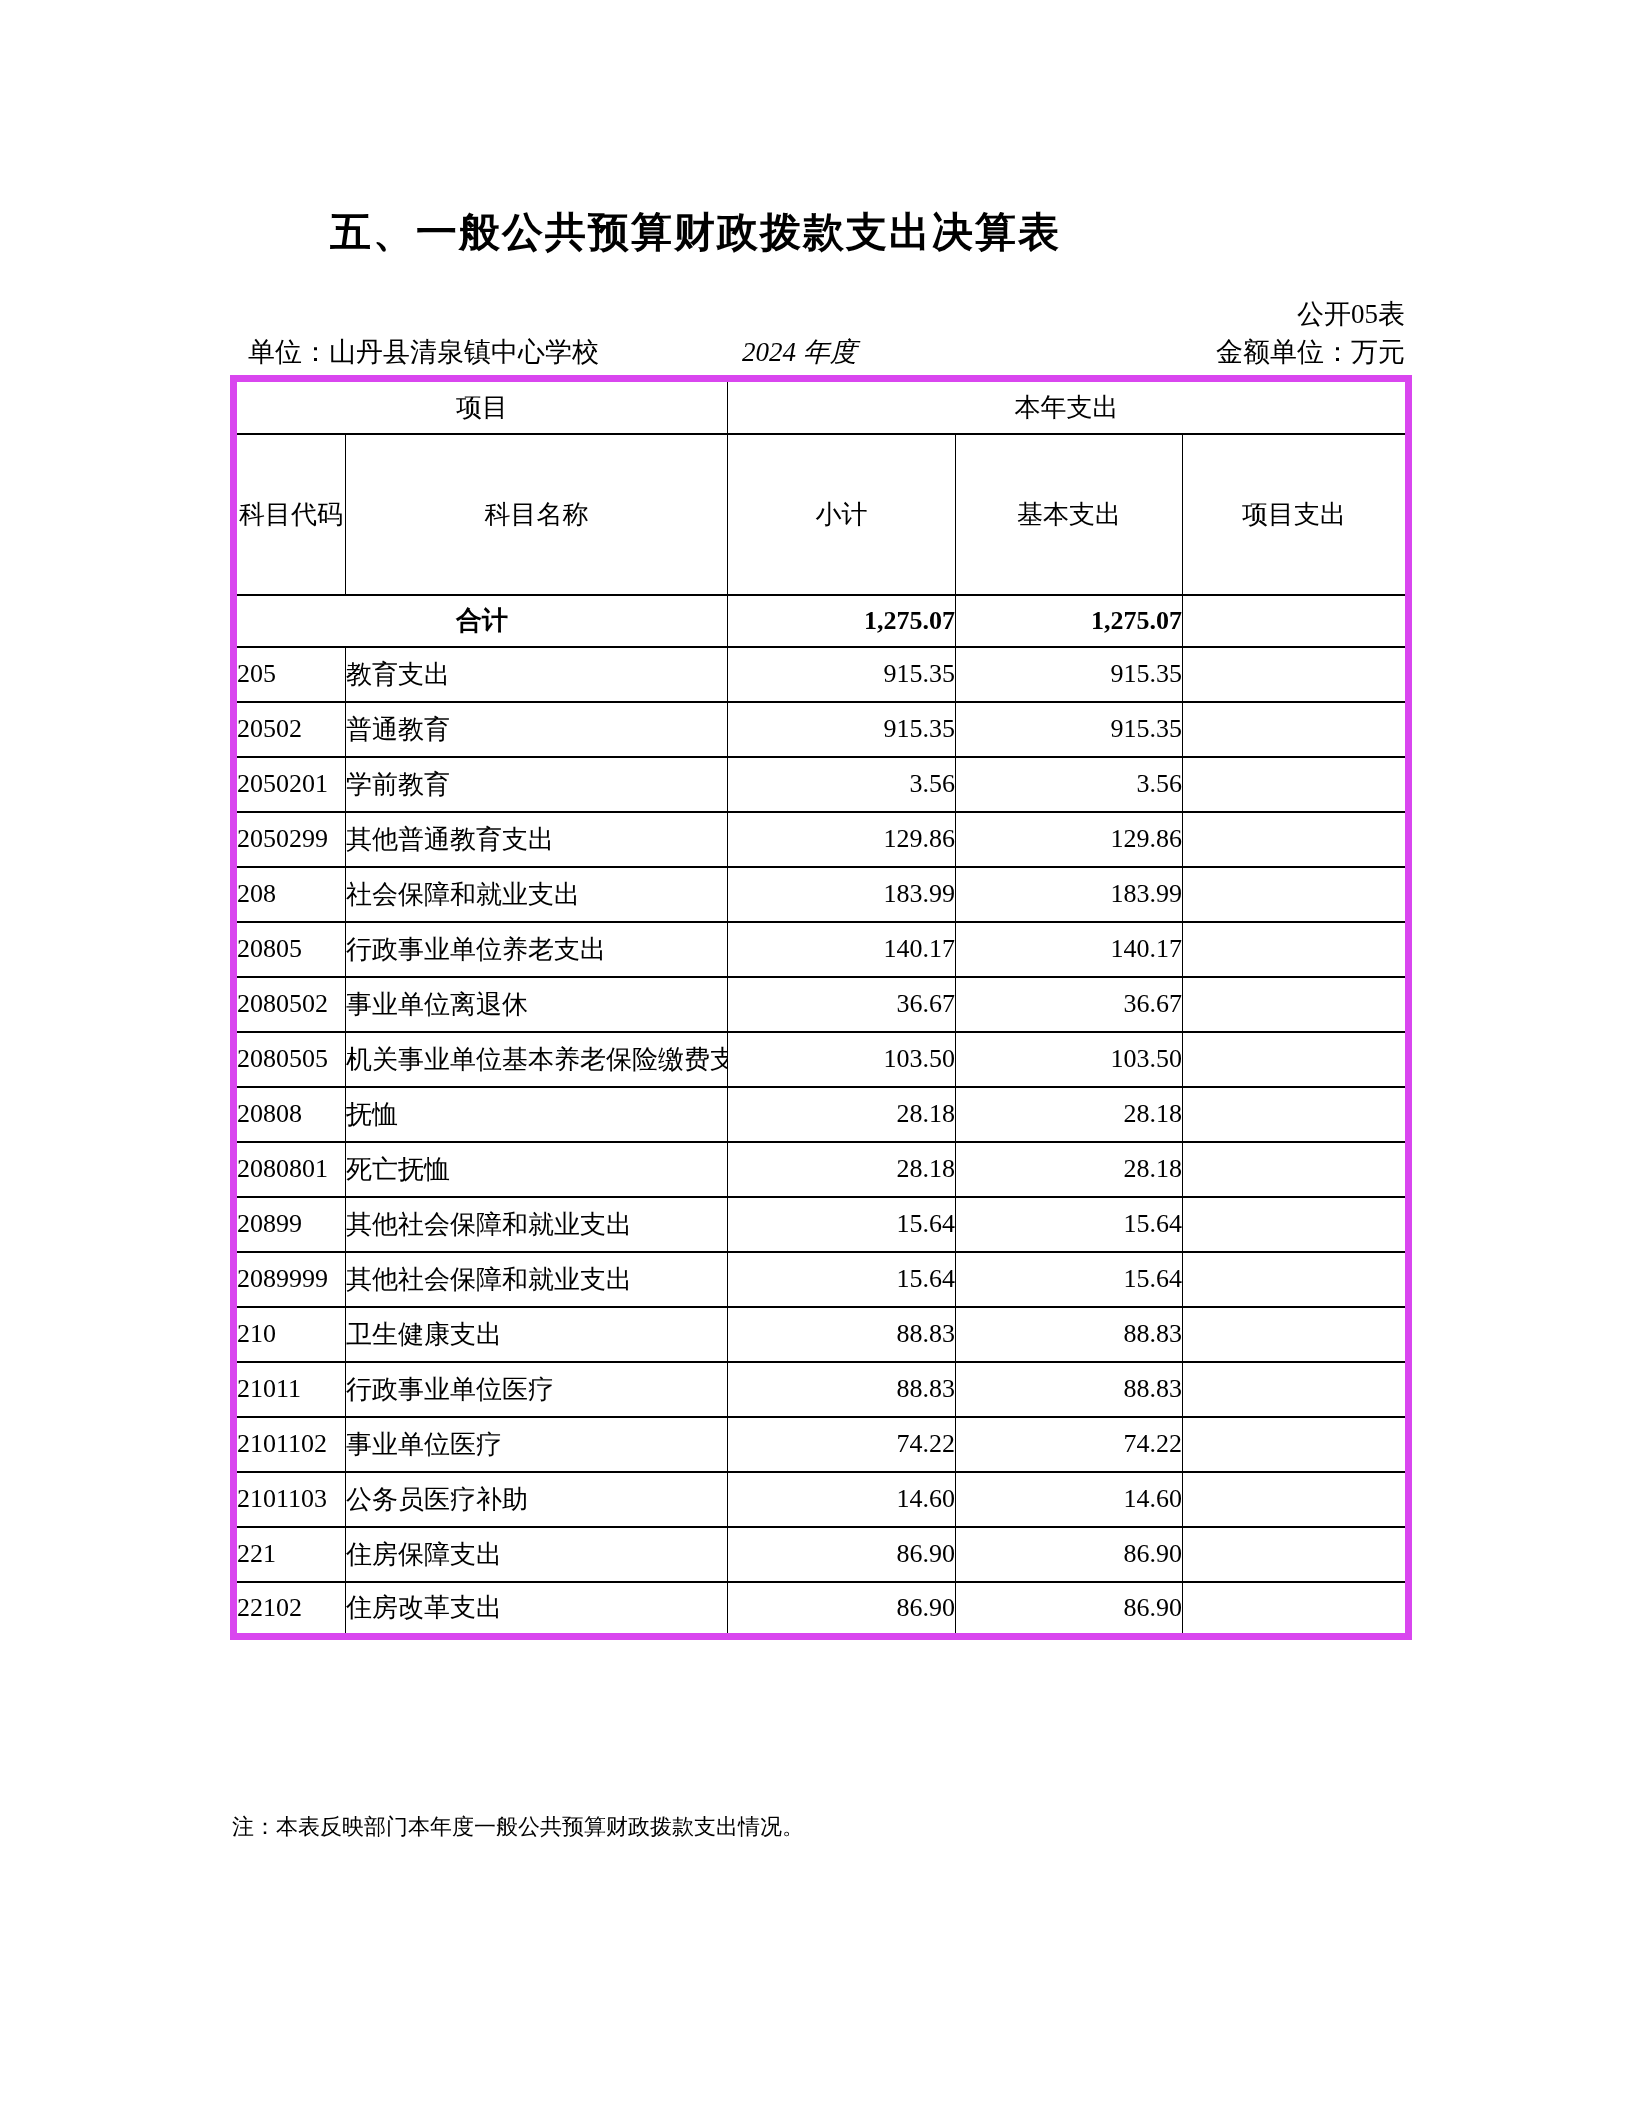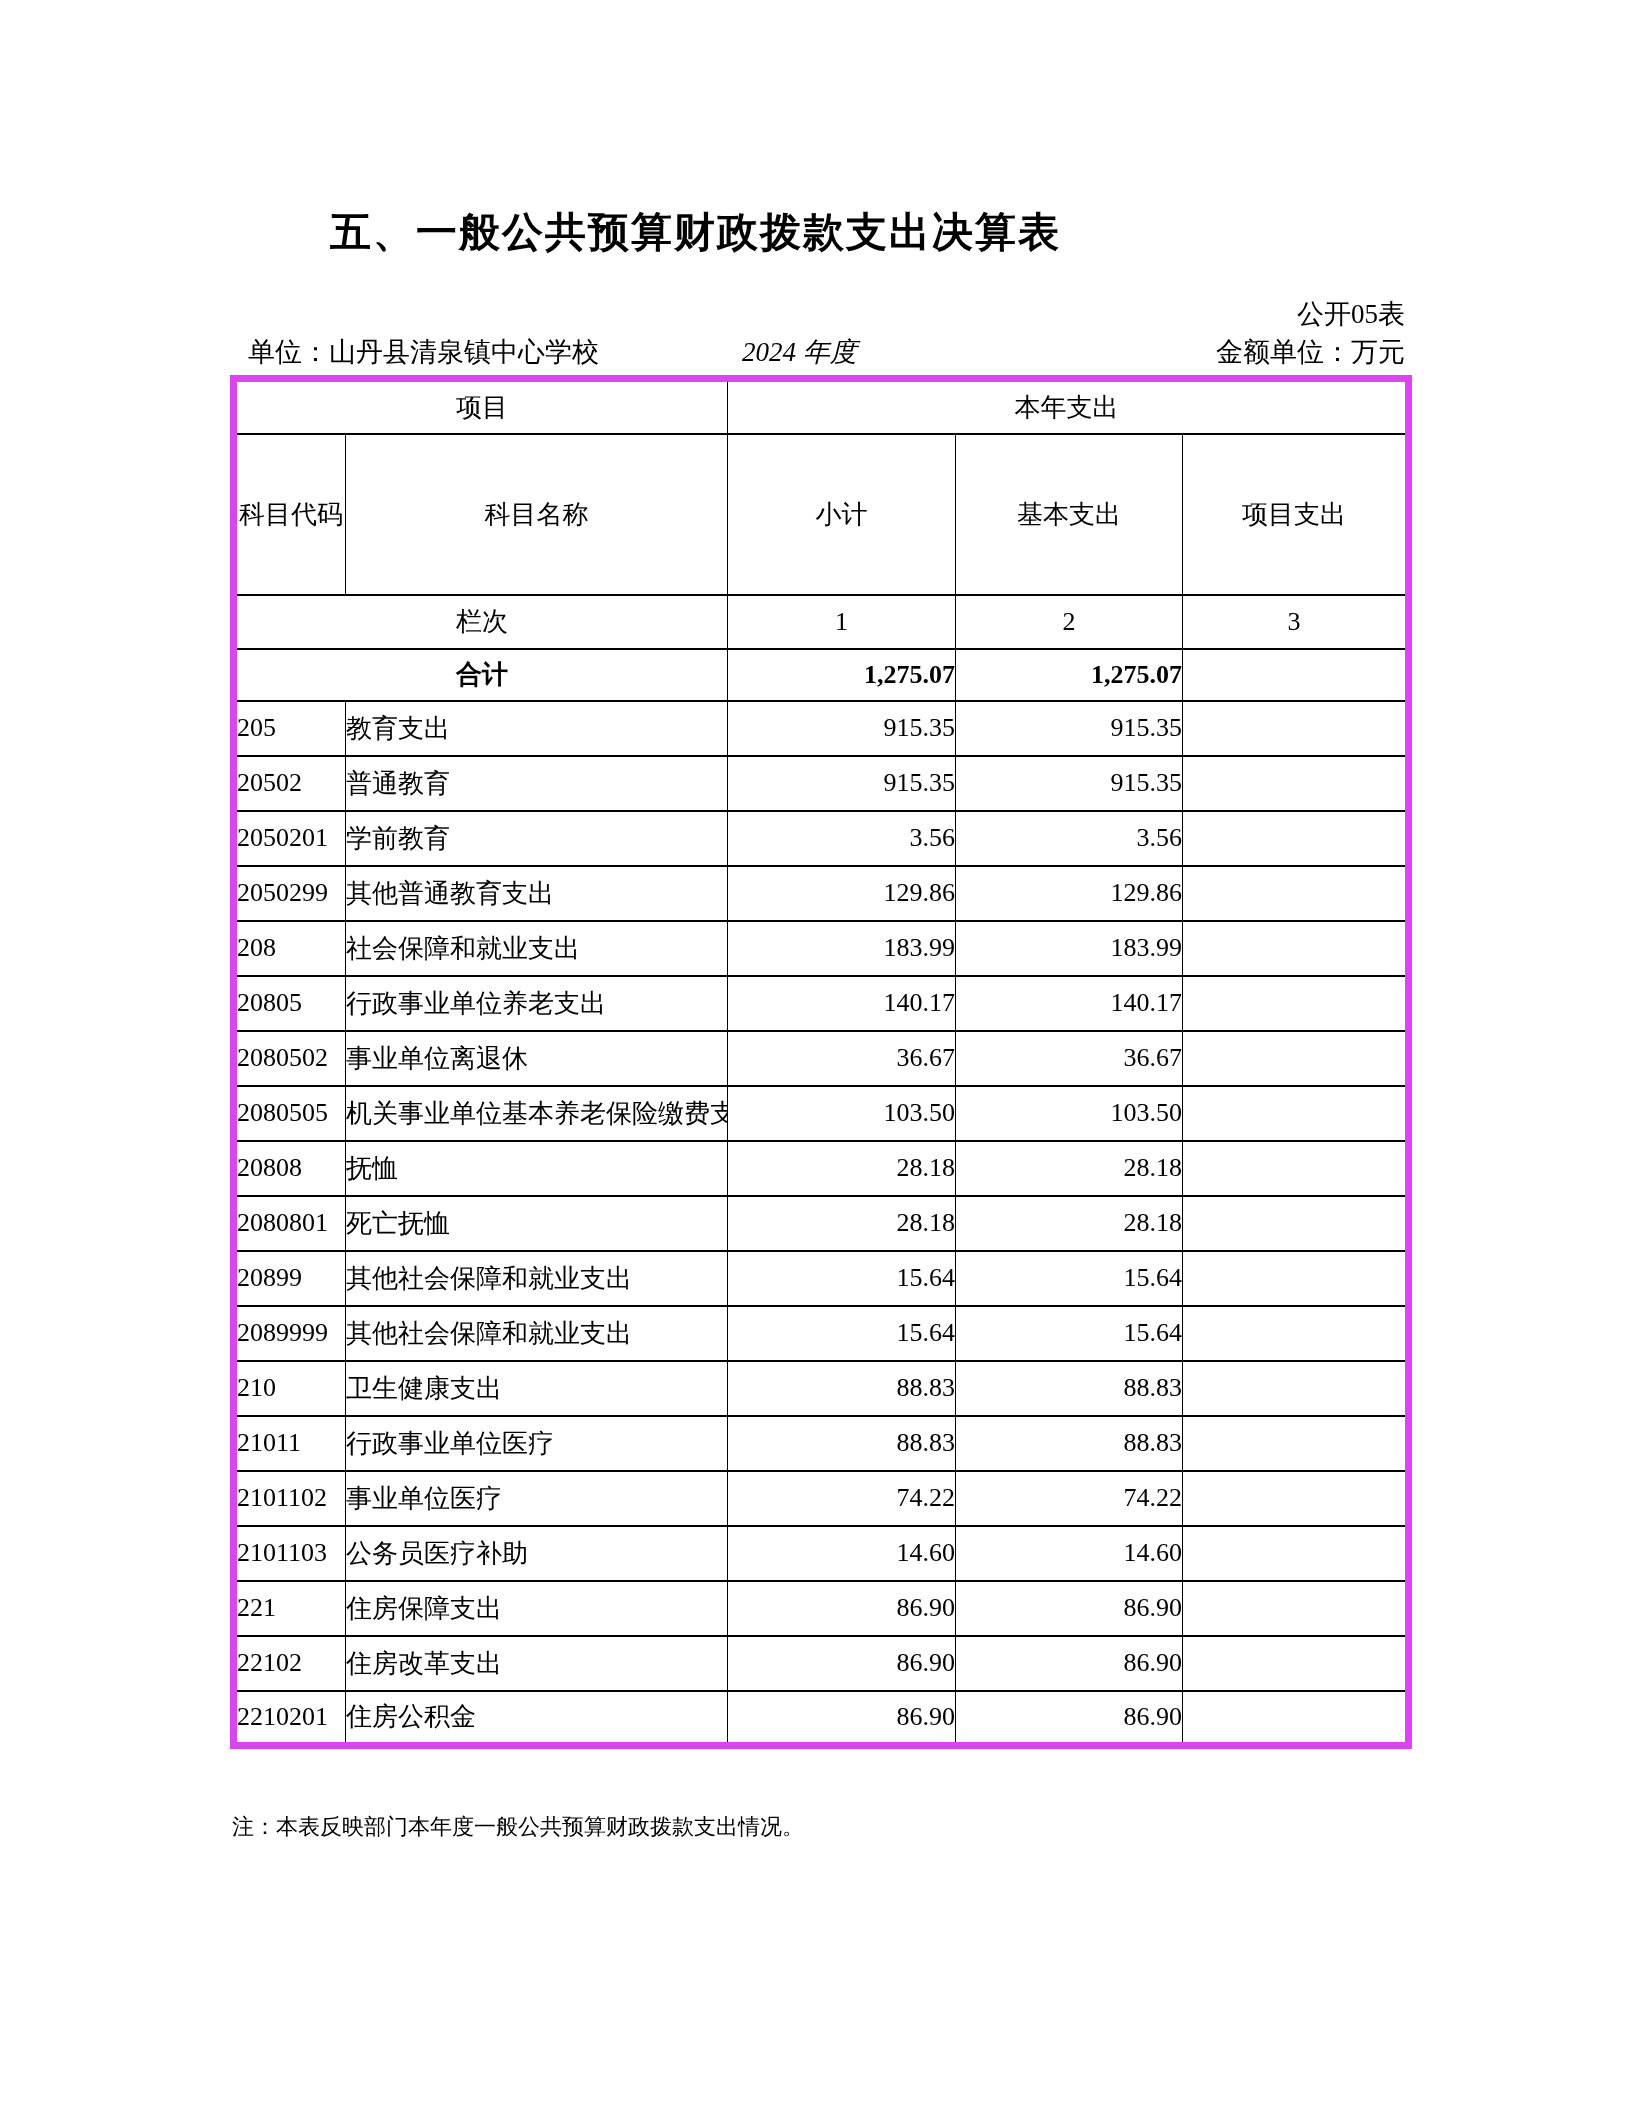--- a/index.html
+++ b/index.html
@@ -110,26 +110,20 @@
       <td colspan="2" class="cell-center">项目</td>
       <td colspan="3" class="cell-center">本年支出</td>
     </tr>
     <tr class="row-h2">
       <td class="cell-center">科目代码</td>
       <td class="cell-center">科目名称</td>
       <td class="cell-center">小计</td>
       <td class="cell-center">基本支出</td>
       <td class="cell-center">项目支出</td>
     </tr>
-    <tr class="row-h3">
-      <td colspan="2" class="cell-center">栏次</td>
-      <td class="cell-center">1</td>
-      <td class="cell-center">2</td>
-      <td class="cell-center">3</td>
-    </tr>
     <tr class="row-total">
       <td colspan="2" class="cell-center">合计</td>
       <td class="cell-num">1,275.07</td>
       <td class="cell-num">1,275.07</td>
       <td class="cell-num"></td>
     </tr>
   </tbody>
   <tbody class="data-rows">
       <tr>
         <td class="cell-code">205</td>
@@ -250,23 +244,16 @@
         <td class="cell-num">86.90</td>
         <td class="cell-num"></td>
       </tr>
       <tr>
         <td class="cell-code">22102</td>
         <td class="cell-name">住房改革支出</td>
         <td class="cell-num">86.90</td>
         <td class="cell-num">86.90</td>
         <td class="cell-num"></td>
       </tr>
-      <tr>
-        <td class="cell-code">2210201</td>
-        <td class="cell-name">住房公积金</td>
-        <td class="cell-num">86.90</td>
-        <td class="cell-num">86.90</td>
-        <td class="cell-num"></td>
-      </tr>
     </tbody>
 </table>
 
 <div class="footnote">注：本表反映部门本年度一般公共预算财政拨款支出情况。</div>
 
 </body></html>

